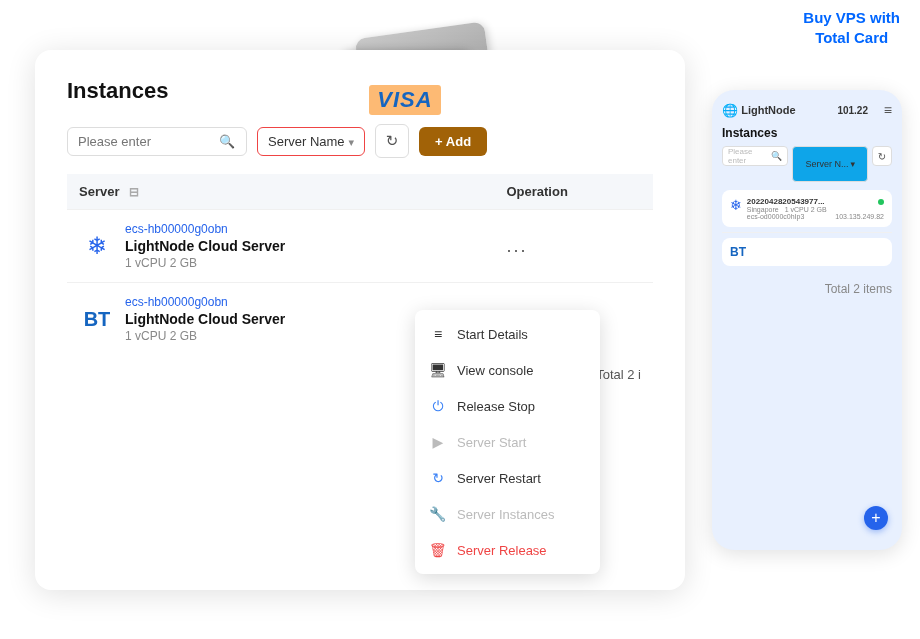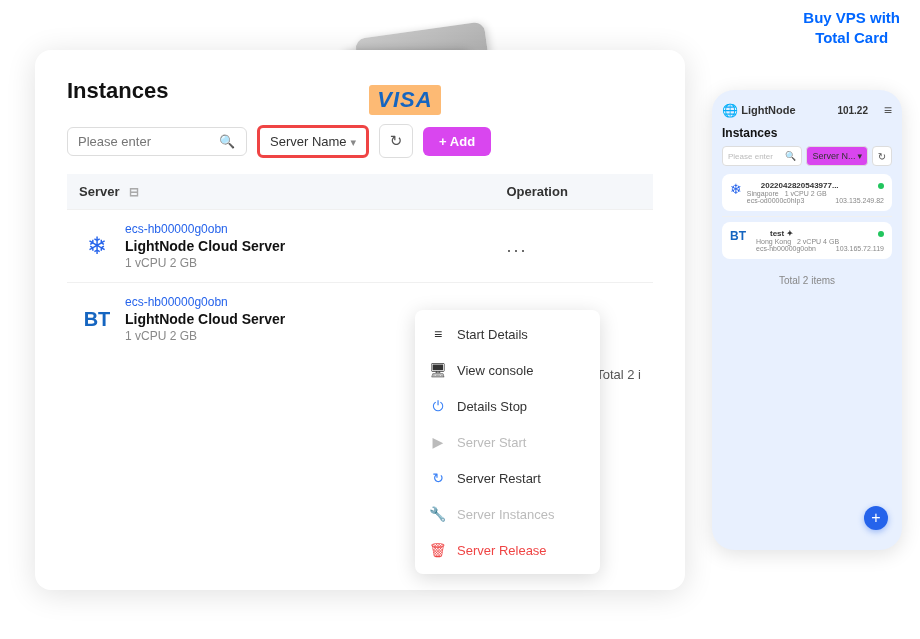--- a/index.html
+++ b/index.html
@@ -132,21 +132,21 @@
     }
 
     .search-icon-svg {
       color: #999;
       font-size: 13px;
     }
 
     .select-box {
       display: flex;
       align-items: flex-end;
-      border: 3px solid #ef4444;
+      border: 1px solid #ef4444;
       border-radius: 6px;
       padding: 6px 10px;
       background: #fff;
       gap: 4px;
       font-size: 13px;
       color: #333;
       cursor: pointer;
     }
 
     .refresh-btn {
@@ -157,21 +157,21 @@
       height: 34px;
       display: flex;
       align-items: center;
       justify-content: center;
       cursor: pointer;
       font-size: 15px;
       color: #555;
     }
 
     .add-btn {
-      background: #d946ef;
+      background: #a16207;
       color: #fff;
       border: none;
       border-radius: 6px;
       padding: 7px 16px;
       font-size: 13px;
       font-weight: 600;
       cursor: pointer;
       white-space: nowrap;
     }
 
@@ -373,25 +373,25 @@
       display: flex;
       align-items: center;
       padding: 0 5px;
       font-size: 9px;
       color: #999;
     }
 
     .mobile-select {
       border: 1px solid #ddd;
       border-radius: 4px;
-      background: #d946ef;
-      height: 20px;
-      display: flex;
-      align-items: center;
-      padding: 0 5px;
+      background: #0ea5e9;
+      height: 36px;
+      display: flex;
+      align-items: center;
+      padding: 0 12px;
       font-size: 9px;
       color: #333;
       gap: 2px;
     }
 
     .mobile-refresh {
       width: 20px;
       height: 20px;
       border: 1px solid #ddd;
       border-radius: 4px;
@@ -423,21 +423,20 @@
     }
 
     .mobile-server-info {
       flex: 1;
     }
 
     .mobile-server-id {
       font-size: 8px;
       font-weight: 600;
       color: #333;
-      margin-left: 14px;
     }
 
     .mobile-server-region {
       font-size: 7px;
       color: #888;
       display: flex;
       align-items: center;
       gap: 2px;
     }
 
@@ -456,23 +455,23 @@
       margin-left: 4px;
     }
 
     .mobile-divider {
       height: 1px;
       background: #f0f0f0;
       margin: 5px 0;
     }
 
     .mobile-total {
-      font-size: 10px;
+      font-size: 12px;
       color: #888;
-      text-align: center;
+      text-align: right;
       margin-top: 16px;
     }
 
     .mobile-add-btn {
       position: absolute;
       bottom: 20px;
       right: 14px;
       width: 24px;
       height: 24px;
       background: #2563eb;
@@ -586,21 +585,21 @@
   <div class="menu-item">
     <span class="menu-icon">≡</span>
     <span>Start Details</span>
   </div>
   <div class="menu-item">
     <span class="menu-icon">🖥</span>
     <span>View console</span>
   </div>
   <div class="menu-item">
     <span class="menu-icon" style="color:#3b82f6;">⏻</span>
-    <span>Details Stop</span>
+    <span>Release Stop</span>
   </div>
   <div class="menu-item disabled">
     <span class="menu-icon">▶</span>
     <span>Server Start</span>
   </div>
   <div class="menu-item">
     <span class="menu-icon" style="color:#3b82f6;">↻</span>
     <span>Server Restart</span>
   </div>
   <div class="menu-item disabled">
@@ -657,33 +656,19 @@
         </div>
       </div>
     </div>
   </div>
 
   <div class="mobile-divider"></div>
 
   <div class="mobile-server-card">
     <div class="mobile-server-row">
       <span class="bt-icon" style="font-size:12px;">BT</span>
-      <div class="mobile-server-info" style="margin-left:5px;">
-        <div style="display:flex;justify-content:space-between;align-items:center;">
-          <span class="mobile-server-id">test ✦</span>
-          <span class="mobile-status-dot"></span>
-        </div>
-        <div class="mobile-server-region">
-          <span>Hong Kong</span>
-          <span style="margin-left:4px;">2 vCPU  4 GB</span>
-        </div>
-        <div style="display:flex;justify-content:space-between;">
-          <span class="mobile-ip">ecs-hb00000g0obn</span>
-          <span class="mobile-ip">103.165.72.119</span>
-        </div>
-      </div>
     </div>
   </div>
 
   <div class="mobile-total">Total 2 items</div>
 
   <div class="mobile-add-btn">+</div>
 </div>
 
 </body></html>

